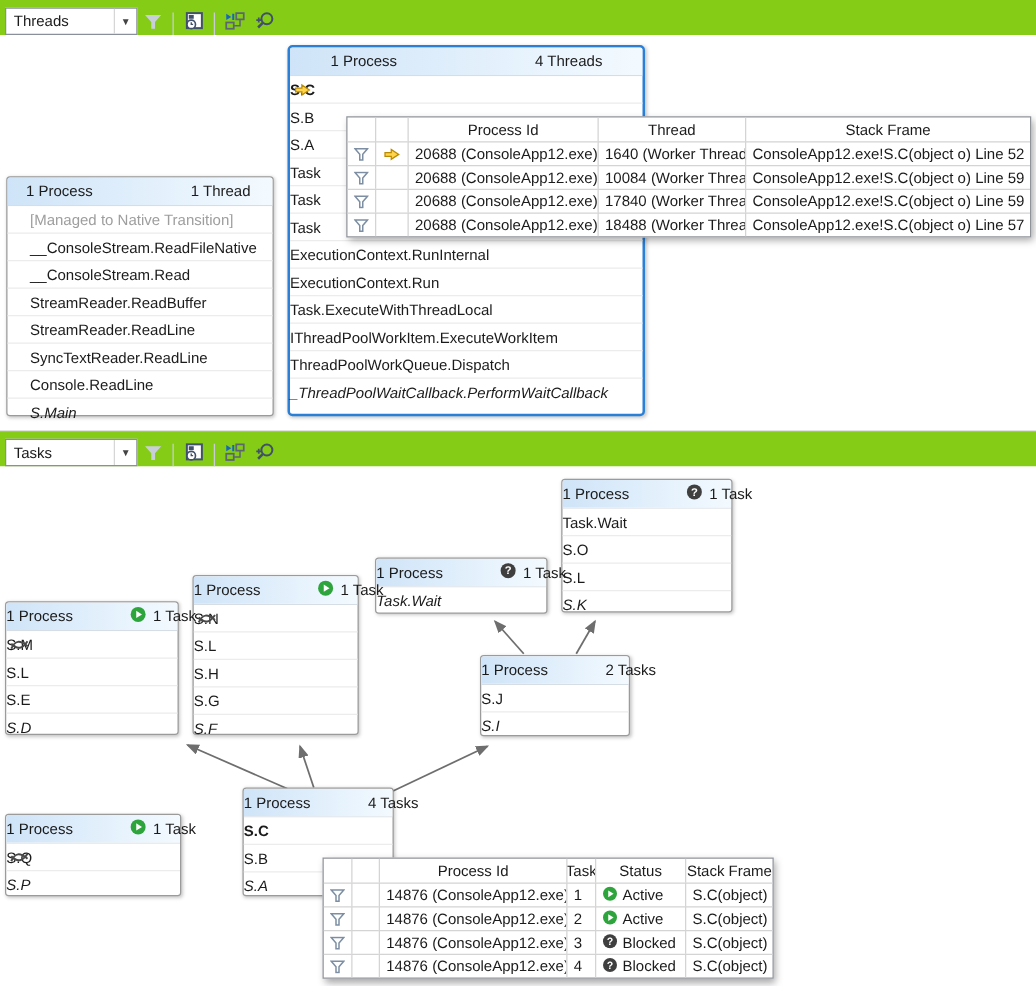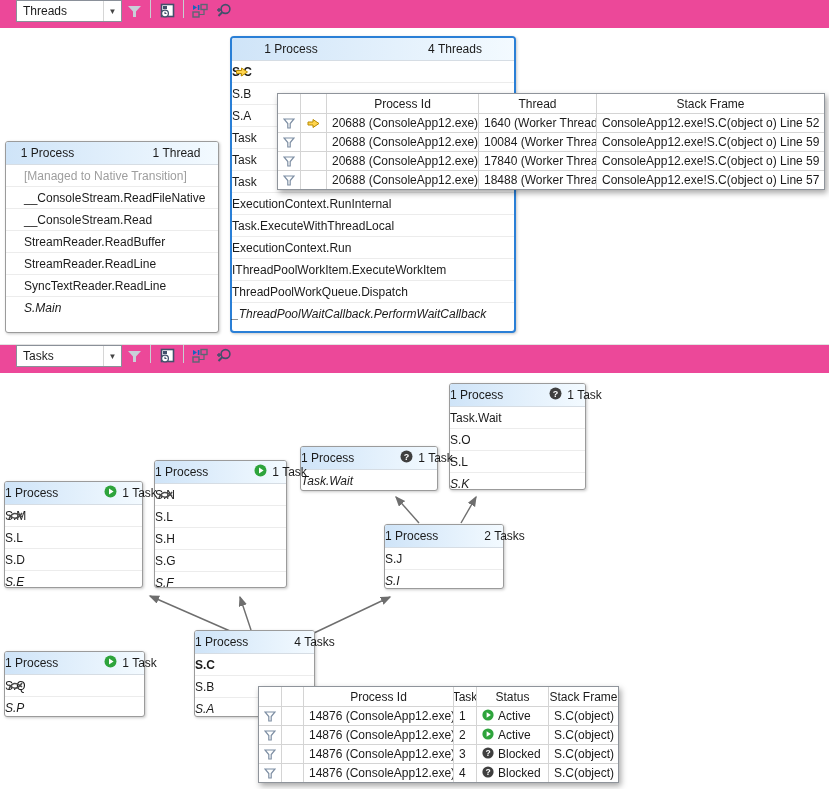--- a/index.html
+++ b/index.html
@@ -1,21 +1,21 @@
 <!DOCTYPE html>
 <html><head>
 <meta charset="utf-8">
 <style>
   html,body{margin:0;padding:0;background:#fff;}
   #app{position:relative;width:829px;height:789px;background:#fff;overflow:hidden;
        font-family:"Liberation Sans",sans-serif;color:#1b1b1b;font-size:12px;}
 
   
-  .tbar{position:absolute;left:0;right:0;height:28px;background:#ec4899;
-        display:flex;align-items:flex-start;padding-left:16px;z-index:1;}
+  .tbar{position:absolute;left:0;right:0;height:28px;background:#84cc16;
+        display:flex;align-items:flex-end;padding-left:4px;z-index:1;}
   .tbar.second{border-top:1px solid #e2e2e2;}
   .combo{width:106px;height:22px;background:#fff;border:1px solid #8a9099;
          display:flex;align-items:center;box-sizing:border-box;}
   .combo .lbl{flex:1;padding-left:6px;}
   .combo .dd{width:17px;height:100%;display:flex;align-items:center;justify-content:center;
              border-left:1px solid #d6d6d6;font-size:8px;color:#444;}
   .tsep{width:1px;height:18px;background:#c9cdd2;margin:0 4px;}
   .tico{width:24px;height:22px;display:flex;align-items:center;justify-content:center;}
 
   
@@ -128,24 +128,24 @@
     <div class="frame">
         <span>Task</span>
       </div>
     <div class="frame">
         <span>Task</span>
       </div>
     <div class="frame">
         <span>ExecutionContext.RunInternal</span>
       </div>
     <div class="frame">
+        <span>ExecutionContext.Run</span>
+      </div>
+    <div class="frame">
         <span>Task.ExecuteWithThreadLocal</span>
-      </div>
-    <div class="frame">
-        <span>ExecutionContext.Run</span>
       </div>
     <div class="frame">
         <span>IThreadPoolWorkItem.ExecuteWorkItem</span>
       </div>
     <div class="frame">
         <span>ThreadPoolWorkQueue.Dispatch</span>
       </div>
     <div class="frame">
         <span>_ThreadPoolWaitCallback.PerformWaitCallback</span>
       </div>
@@ -166,20 +166,23 @@
         <span>__ConsoleStream.Read</span>
       </div>
     <div class="frame">
         <span>StreamReader.ReadBuffer</span>
       </div>
     <div class="frame">
         <span>StreamReader.ReadLine</span>
       </div>
     <div class="frame">
         <span>SyncTextReader.ReadLine</span>
+      </div>
+    <div class="frame">
+        <span>Console.ReadLine</span>
       </div>
     <div class="frame">
         <span>S.Main</span>
       </div>
   </div>
 
   <div class="tbl" style="left:277px;top:93px;width:546px;grid-template-columns:22px 26px 152px 118px 228px;">
     <div class="c nl nt ic"></div>
     <div class="c nt ic"></div>
     <div class="c nt hd">Process Id</div>
@@ -361,24 +364,24 @@
             <path d="M1,8 C4,1 8,1 14,6" fill="none" stroke="#4a4a4a" stroke-width="1.6"></path>
             <path d="M1,4 C6,9 10,8 14,2" fill="none" stroke="#4a4a4a" stroke-width="1.6"></path>
           </svg>
         </span>
       <span>S.M</span>
     </div>
     <div class="frame">
         <span>S.L</span>
       </div>
     <div class="frame">
+        <span>S.E</span>
+      </div>
+    <div class="frame">
         <span>S.D</span>
-      </div>
-    <div class="frame">
-        <span>S.E</span>
       </div>
   </div>
 
   <div class="box" style="left:384px;top:524px;width:120px;height:65px;">
     <div class="hdr">
       <div class="hcell">1 Process</div>
       <div class="hcell">2 Tasks</div>
     </div>
     <div class="frame">
         <span>S.J</span>

